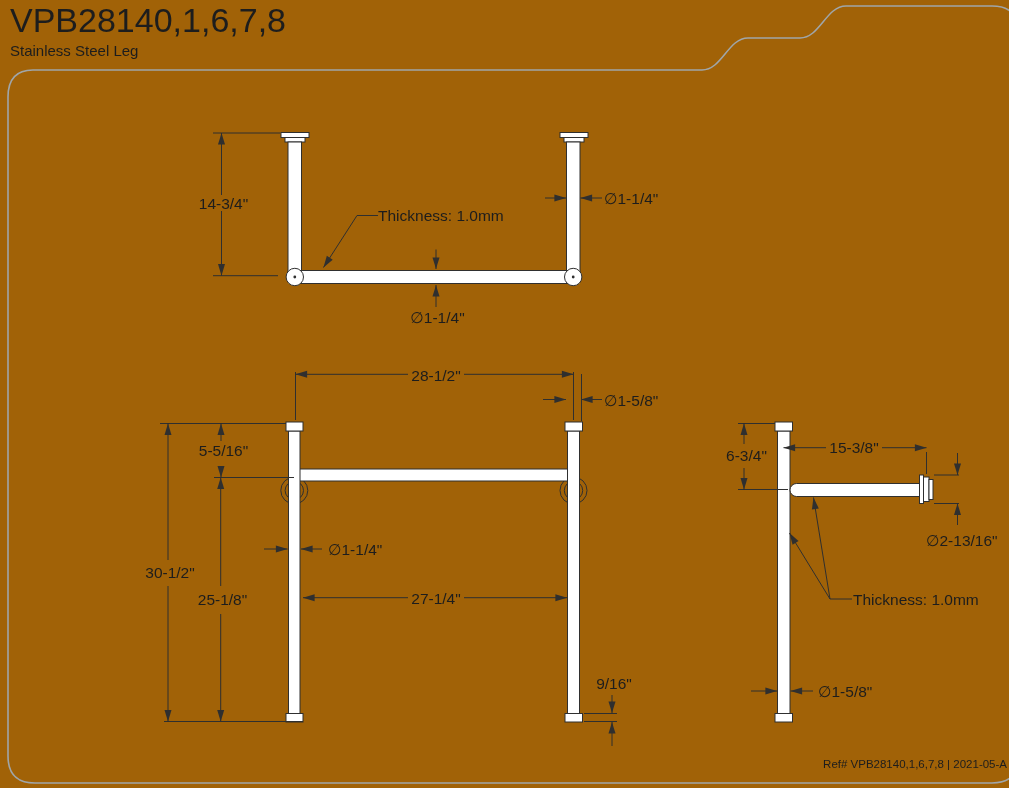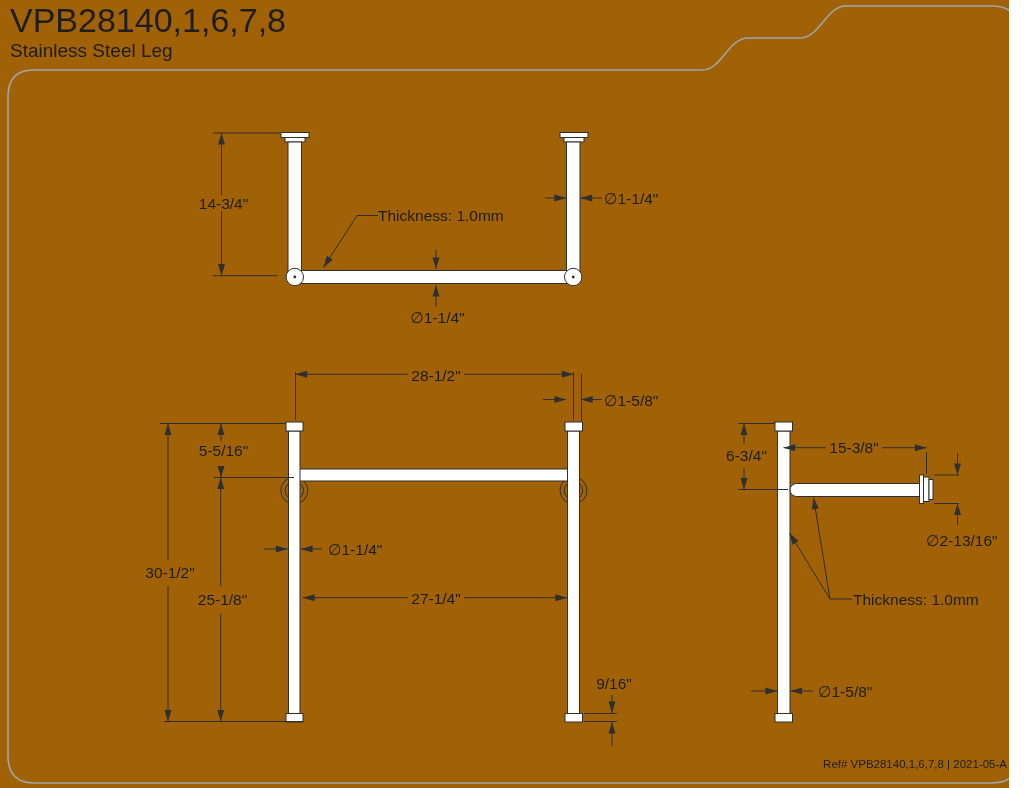--- a/index.html
+++ b/index.html
@@ -1,20 +1,20 @@
 <!DOCTYPE html>
 <html><head>
 <meta charset="utf-8">
 <style>
   html,body{margin:0;padding:0;background:#ffffff;}
   .canvas{position:relative;width:1009px;height:788px;background:#a16207;overflow:hidden;
           font-family:"Liberation Sans","DejaVu Sans",sans-serif;color:#1d1d1d;}
   .hdr{position:absolute;left:10px;top:0px;}
   .hdr h1{margin:0;font-size:34px;font-weight:400;letter-spacing:0px;line-height:40px;color:#1d1d1d;}
-  .hdr h2{margin:0;font-size:19px;font-weight:400;line-height:22px;color:#1d1d1d;}
+  .hdr h2{margin:0;font-size:15px;font-weight:400;line-height:22px;color:#1d1d1d;}
   svg text{font-family:"Liberation Sans","DejaVu Sans",sans-serif;font-size:15.5px;fill:#1d1d1d;}
   svg text.ref{font-size:11.5px;}
   .ln{stroke:#2f2f2f;stroke-width:1;fill:none;}
   .shp{stroke:#2f2f2f;stroke-width:1;fill:#ffffff;}
   .shpo{stroke:#2f2f2f;stroke-width:1;fill:none;}
   .brd{stroke:#a0a6a9;stroke-width:1.6;fill:none;}
 </style>
 </head>
 <body>
 

